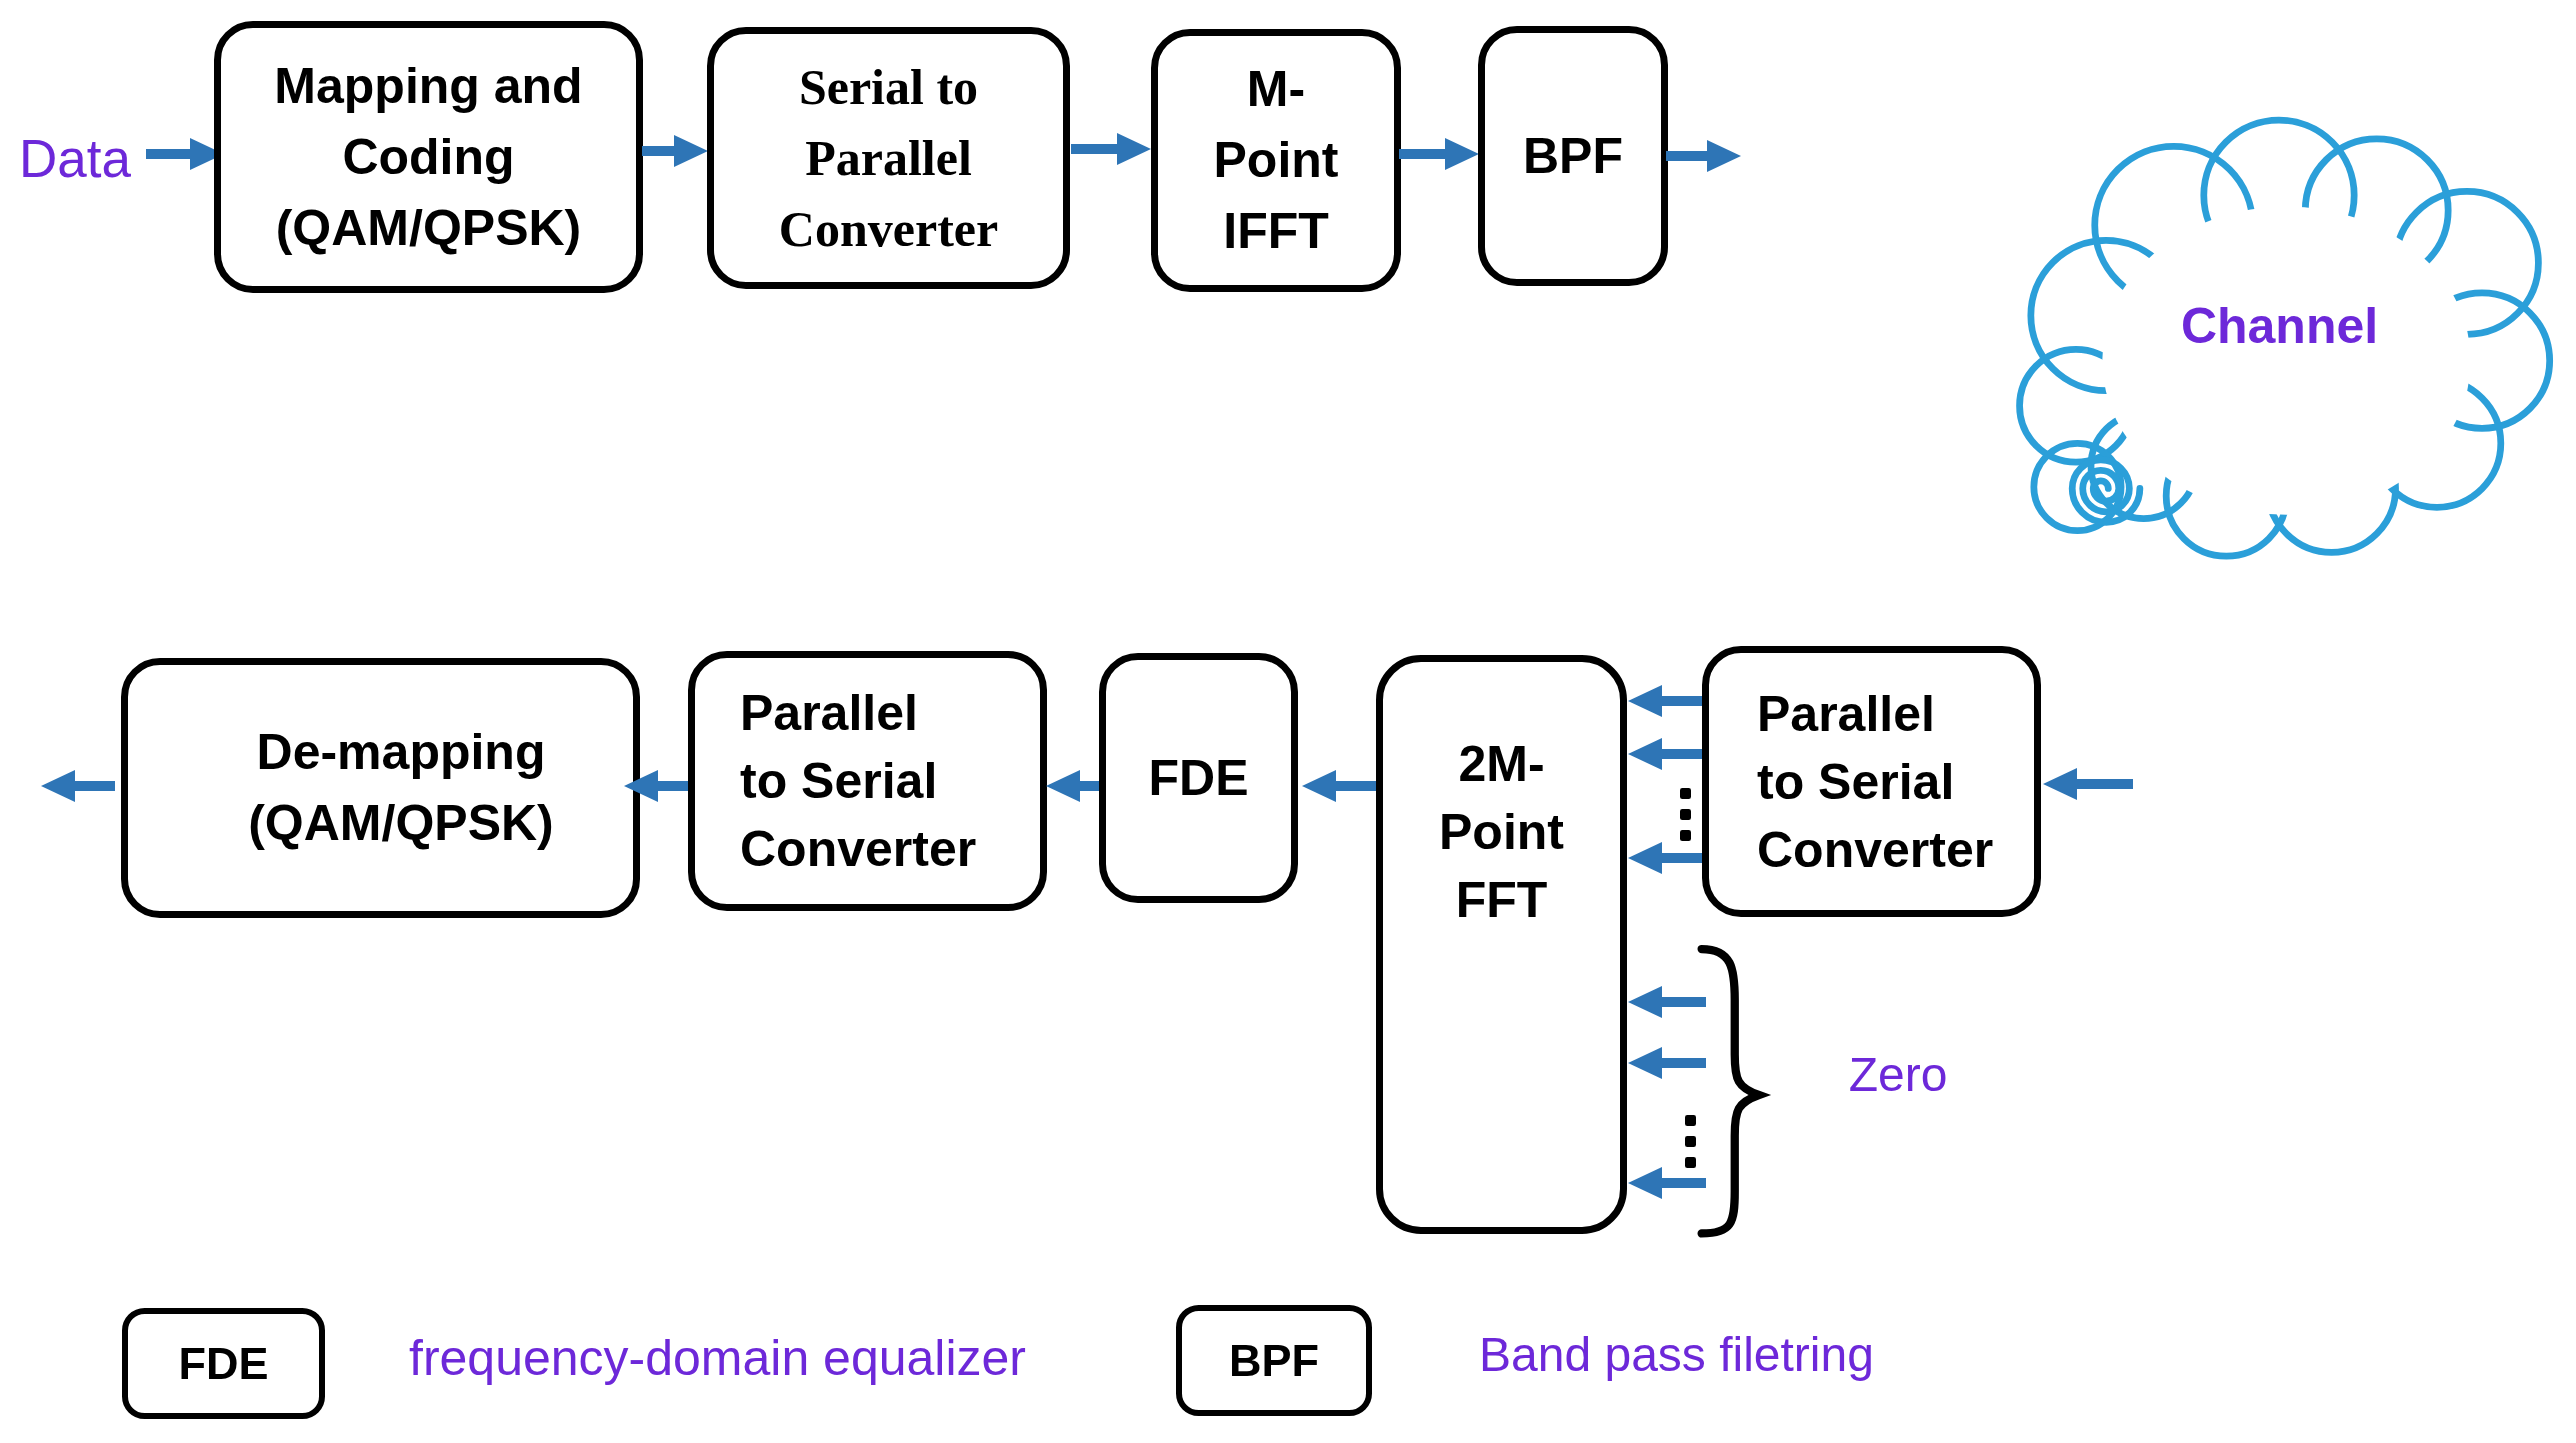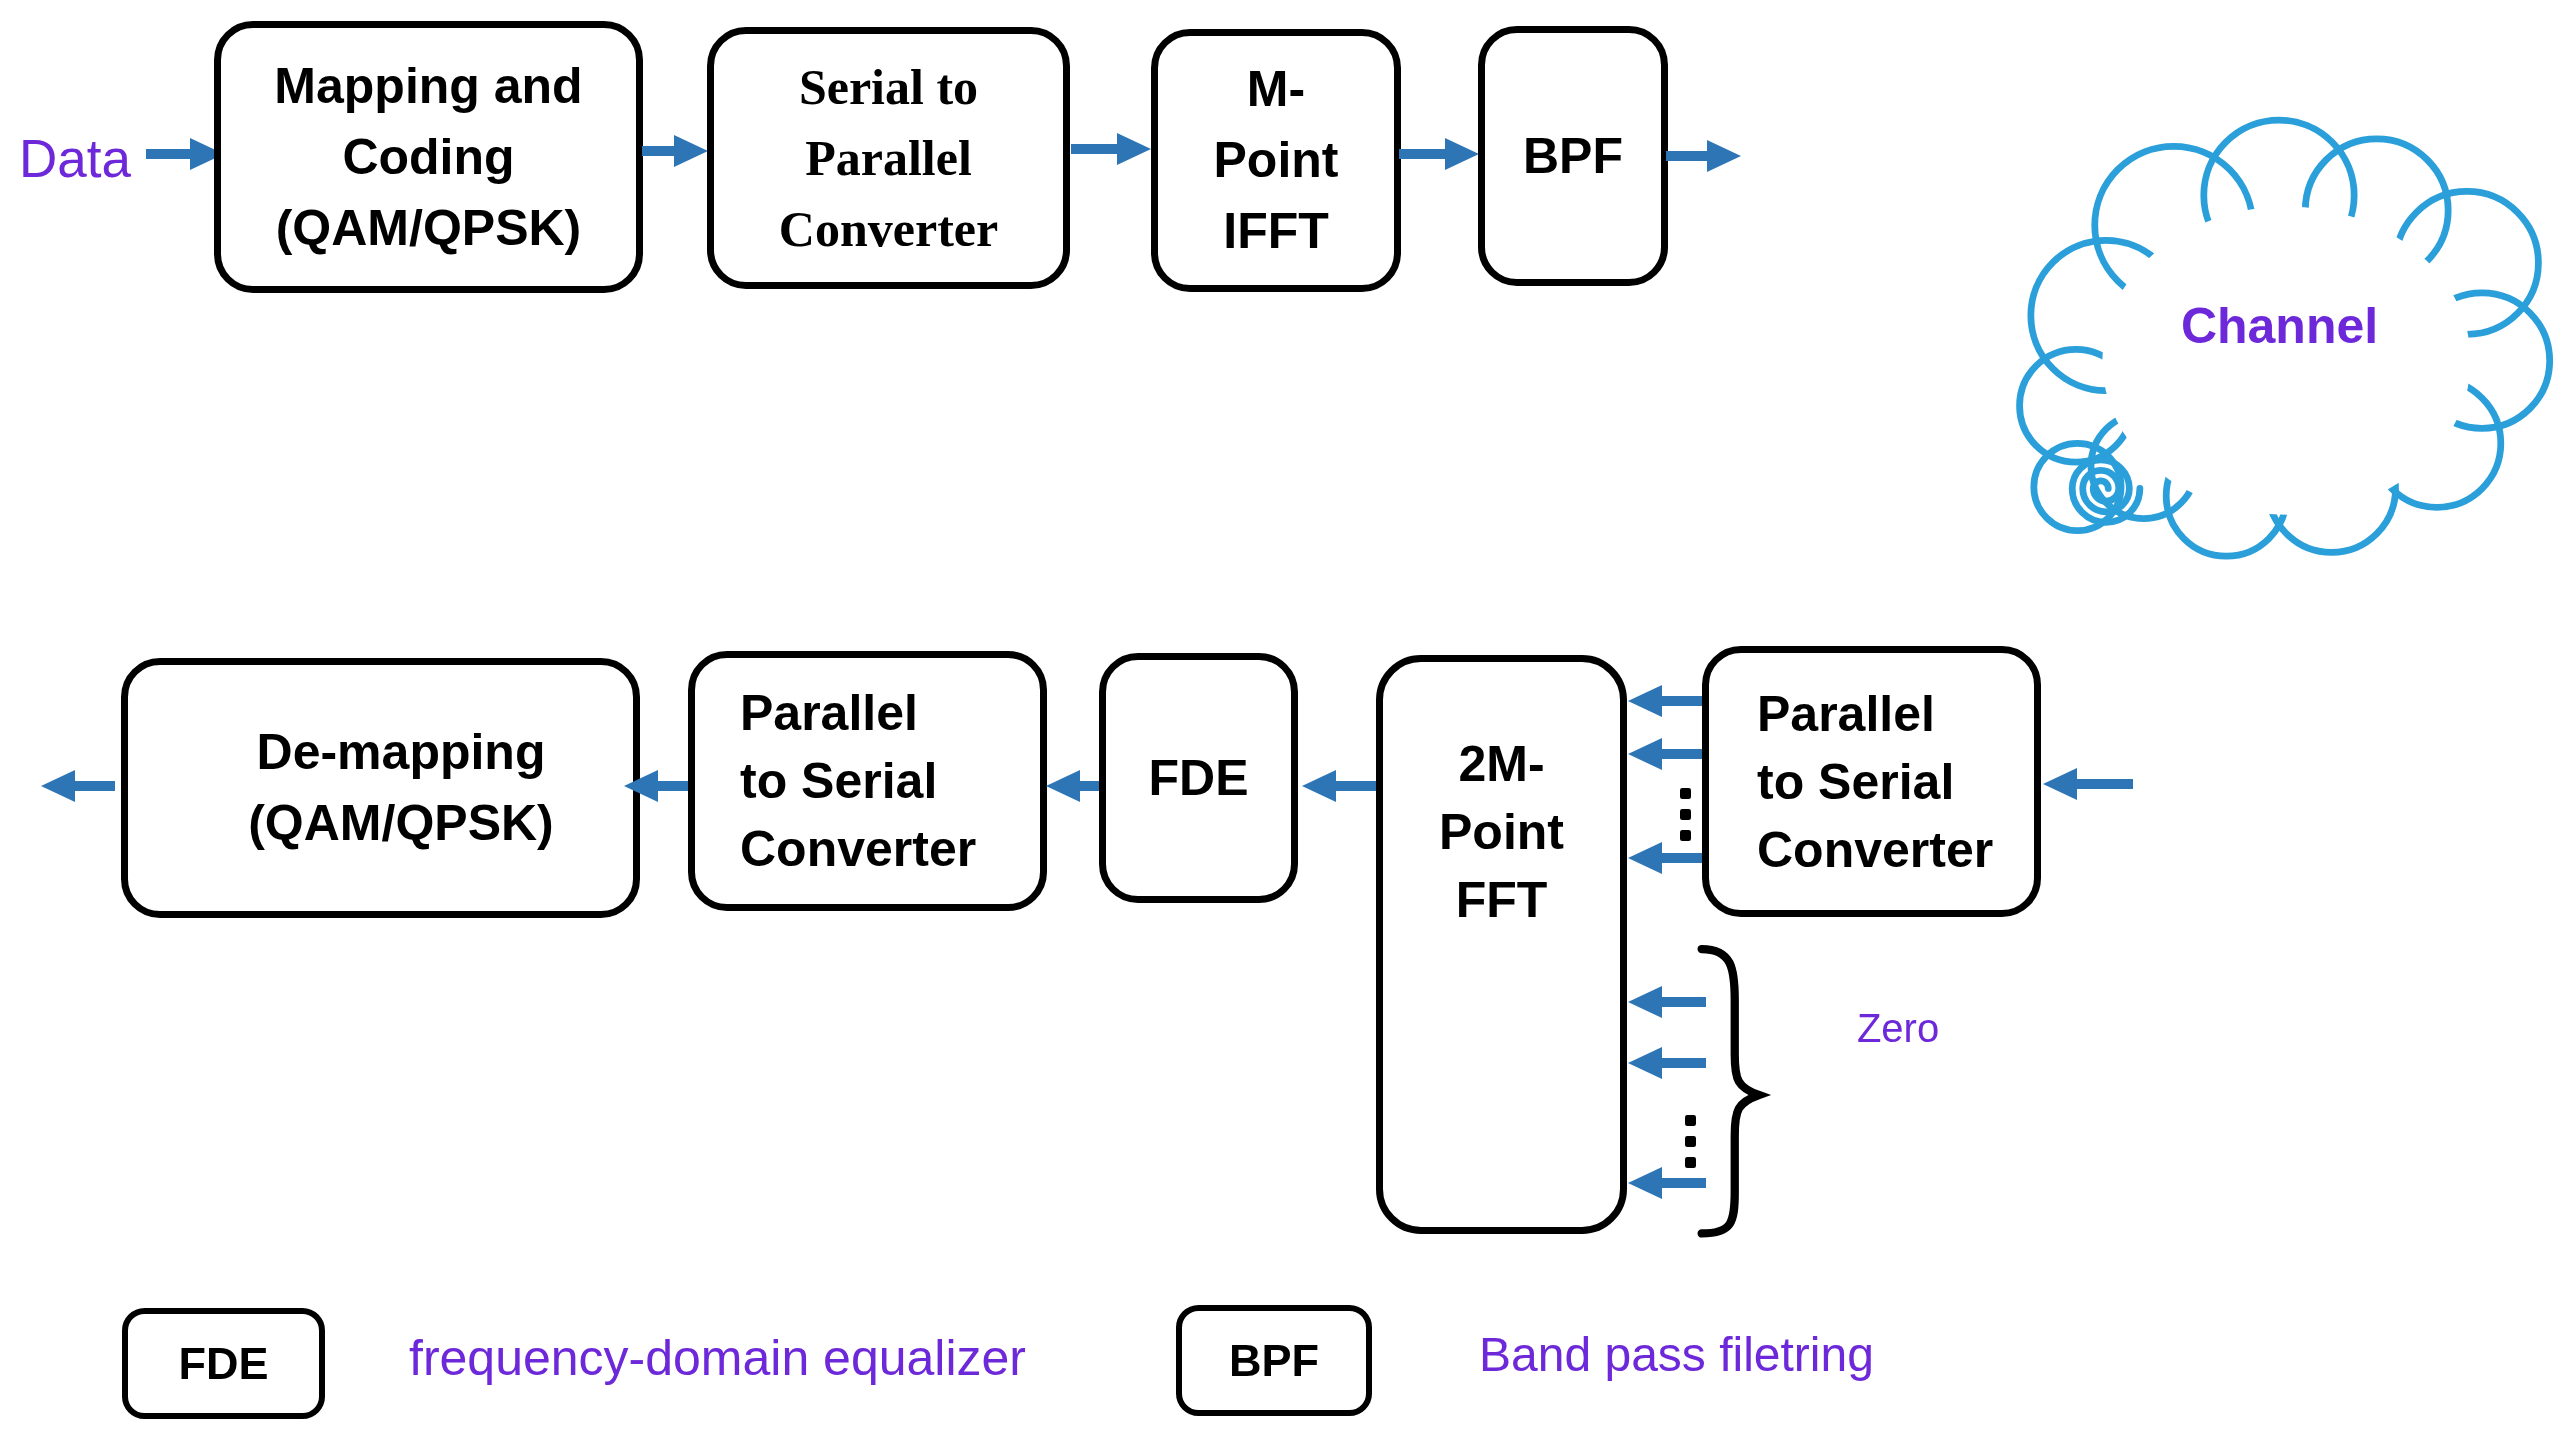--- a/index.html
+++ b/index.html
@@ -239,21 +239,21 @@
     </div>
   <div class="arrow left" style="left:1628px; top:1167px; width:78px;">
     <div class="shaft"></div>
     <div class="head"></div>
   </div>
 
   <svg style="left:1694px; top:943px;" width="83" height="295" viewBox="0 0 110 392">
     <path d="M 10 8 C 50 8 54 34 54 76 L 54 148 C 54 182 58 192 86 202 C 58 212 54 222 54 256 L 54 330 C 54 372 50 386 10 386" fill="none" stroke="var(--line-black)" stroke-width="11" stroke-linecap="round"></path>
   </svg>
 
-  <div class="plain-label" style="left:1768px; top:988px; width:260px; font-size:40px; line-height:80px;">
+  <div class="plain-label" style="left:1768px; top:1035px; width:260px; font-size:48px; line-height:80px;">
     <div>Zero</div>
   </div>
 
   <div class="legend-box" style="left:122px; top:1308px; width:203px; height:111px;">
     <div>FDE</div>
   </div>
   <div class="plain-label" style="left:409px; top:1329px; width:692px; font-size:50px; text-align:left;">frequency-domain equalizer</div>
 
   <div class="legend-box" style="left:1176px; top:1305px; width:196px; height:111px;">
     <div>BPF</div>

